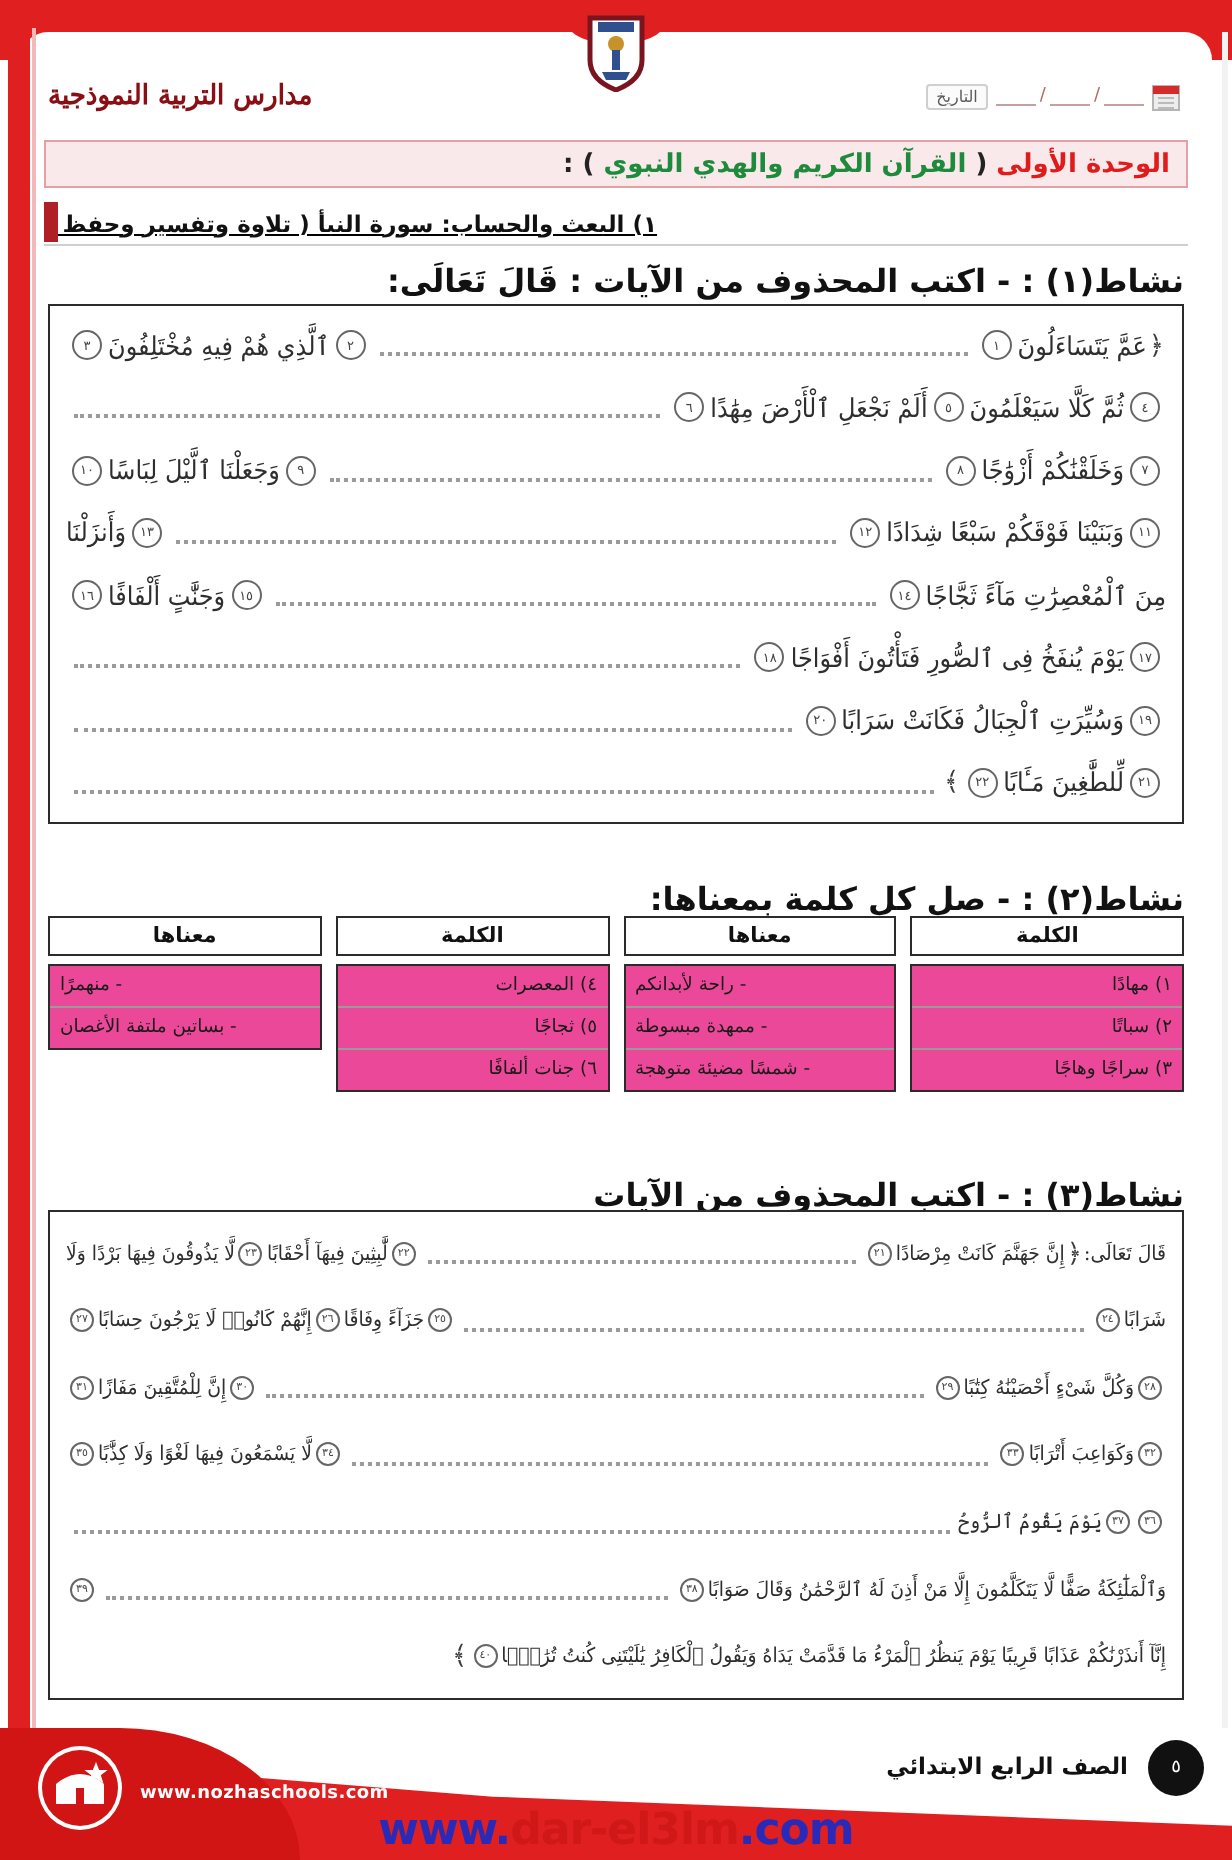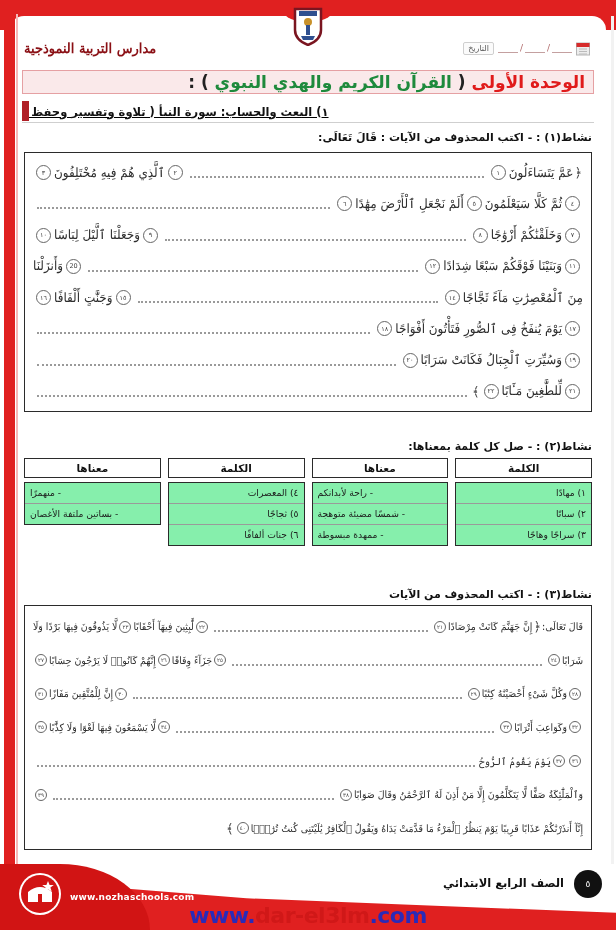--- a/index.html
+++ b/index.html
@@ -145,21 +145,21 @@
     height: 24px;
     background: #fae9ea;
     border: 1px solid #e5a0a3;
     display: flex;
     align-items: center;
     justify-content: flex-start;
     padding: 0 8px;
     box-sizing: border-box;
   }
   .unit-title {
-    font-size: 17px;
+    font-size: 13px;
     font-weight: bold;
     color: #e01b1b;
     white-space: nowrap;
   }
   .unit-title .green { color: #1e8a3c; }
   .unit-title .dark { color: #222; }
 
   
   .lesson-bar {
     position: absolute;
@@ -187,21 +187,21 @@
     font-size: 11.5px;
     font-weight: bold;
     color: #111;
     white-space: nowrap;
   }
 
   
   .activity-label {
     position: absolute;
     right: 24px;
-    font-size: 11px;
+    font-size: 16px;
     font-weight: bold;
     color: #111;
     white-space: nowrap;
     text-align: right;
   }
 
   
   .quran-box {
     position: absolute;
     border: 1.6px solid #2b2b2b;
@@ -288,21 +288,21 @@
     text-align: center;
     font-size: 10.5px;
     font-weight: bold;
     color: #111;
     padding: 3px 0;
     background: #fff;
     box-sizing: border-box;
   }
   .match-body {
     border: 1.6px solid #2b2b2b;
-    background: #86efac;
+    background: #ec4899;
     box-sizing: border-box;
   }
   .match-cell {
     font-size: 9.2px;
     color: #1a1a1a;
     padding: 3px 5px;
     border-bottom: 1px solid #9a9a9a;
     white-space: nowrap;
     overflow: hidden;
     text-overflow: clip;
@@ -481,21 +481,21 @@
         <span class="blank"></span>
         <span class="ayah-num">٩</span>
         <span class="ayah-text">وَجَعَلْنَا ٱلَّيْلَ لِبَاسًا</span>
         <span class="ayah-num">١٠</span>
       </div>
       <div class="ayah-line" style="height: 12.5%;">
         <span class="ayah-num">١١</span>
         <span class="ayah-text">وَبَنَيْنَا فَوْقَكُمْ سَبْعًا شِدَادًا</span>
         <span class="ayah-num">١٢</span>
         <span class="blank"></span>
-        <span class="ayah-num">20</span>
+        <span class="ayah-num">١٣</span>
         <span class="ayah-text">وَأَنزَلْنَا</span>
       </div>
       <div class="ayah-line" style="height: 12.5%;">
         <span class="ayah-text">مِنَ ٱلْمُعْصِرَٰتِ مَآءً ثَجَّاجًا</span>
         <span class="ayah-num">١٤</span>
         <span class="blank"></span>
         <span class="ayah-num">١٥</span>
         <span class="ayah-text">وَجَنَّٰتٍ أَلْفَافًا</span>
         <span class="ayah-num">١٦</span>
       </div>
@@ -527,22 +527,22 @@
         <div class="match-body">
           <div class="match-cell num">١) مهادًا</div>
           <div class="match-cell num">٢) سباتًا</div>
           <div class="match-cell num">٣) سراجًا وهاجًا</div>
         </div>
       </div>
       <div class="match-table">
         <div class="match-head">معناها</div>
         <div class="match-body">
           <div class="match-cell mean">- راحة لأبدانكم</div>
+          <div class="match-cell mean">- ممهدة مبسوطة</div>
           <div class="match-cell mean">- شمسًا مضيئة متوهجة</div>
-          <div class="match-cell mean">- ممهدة مبسوطة</div>
         </div>
       </div>
       <div class="match-table">
         <div class="match-head">الكلمة</div>
         <div class="match-body">
           <div class="match-cell num">٤) المعصرات</div>
           <div class="match-cell num">٥) ثجاجًا</div>
           <div class="match-cell num">٦) جنات ألفافًا</div>
         </div>
       </div>

